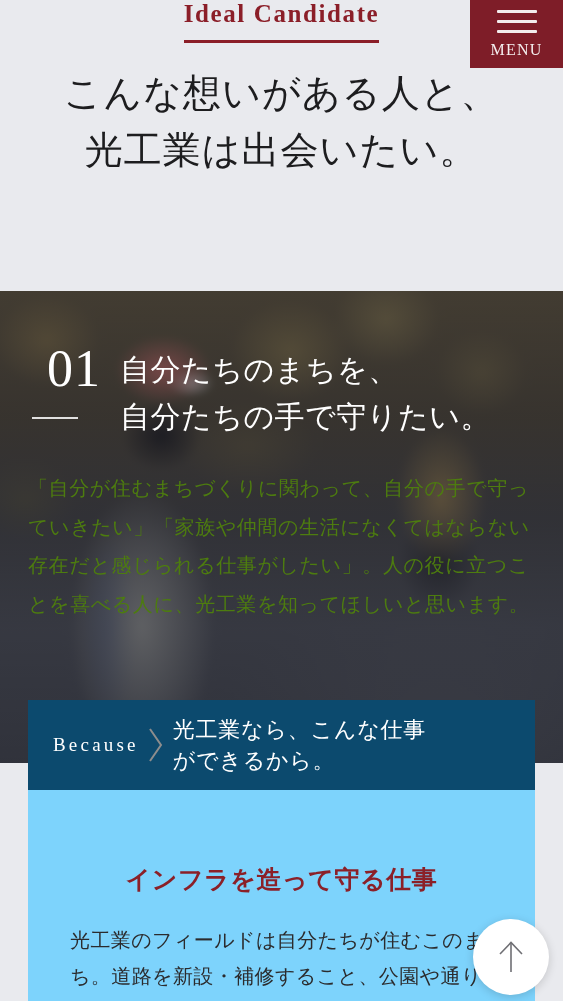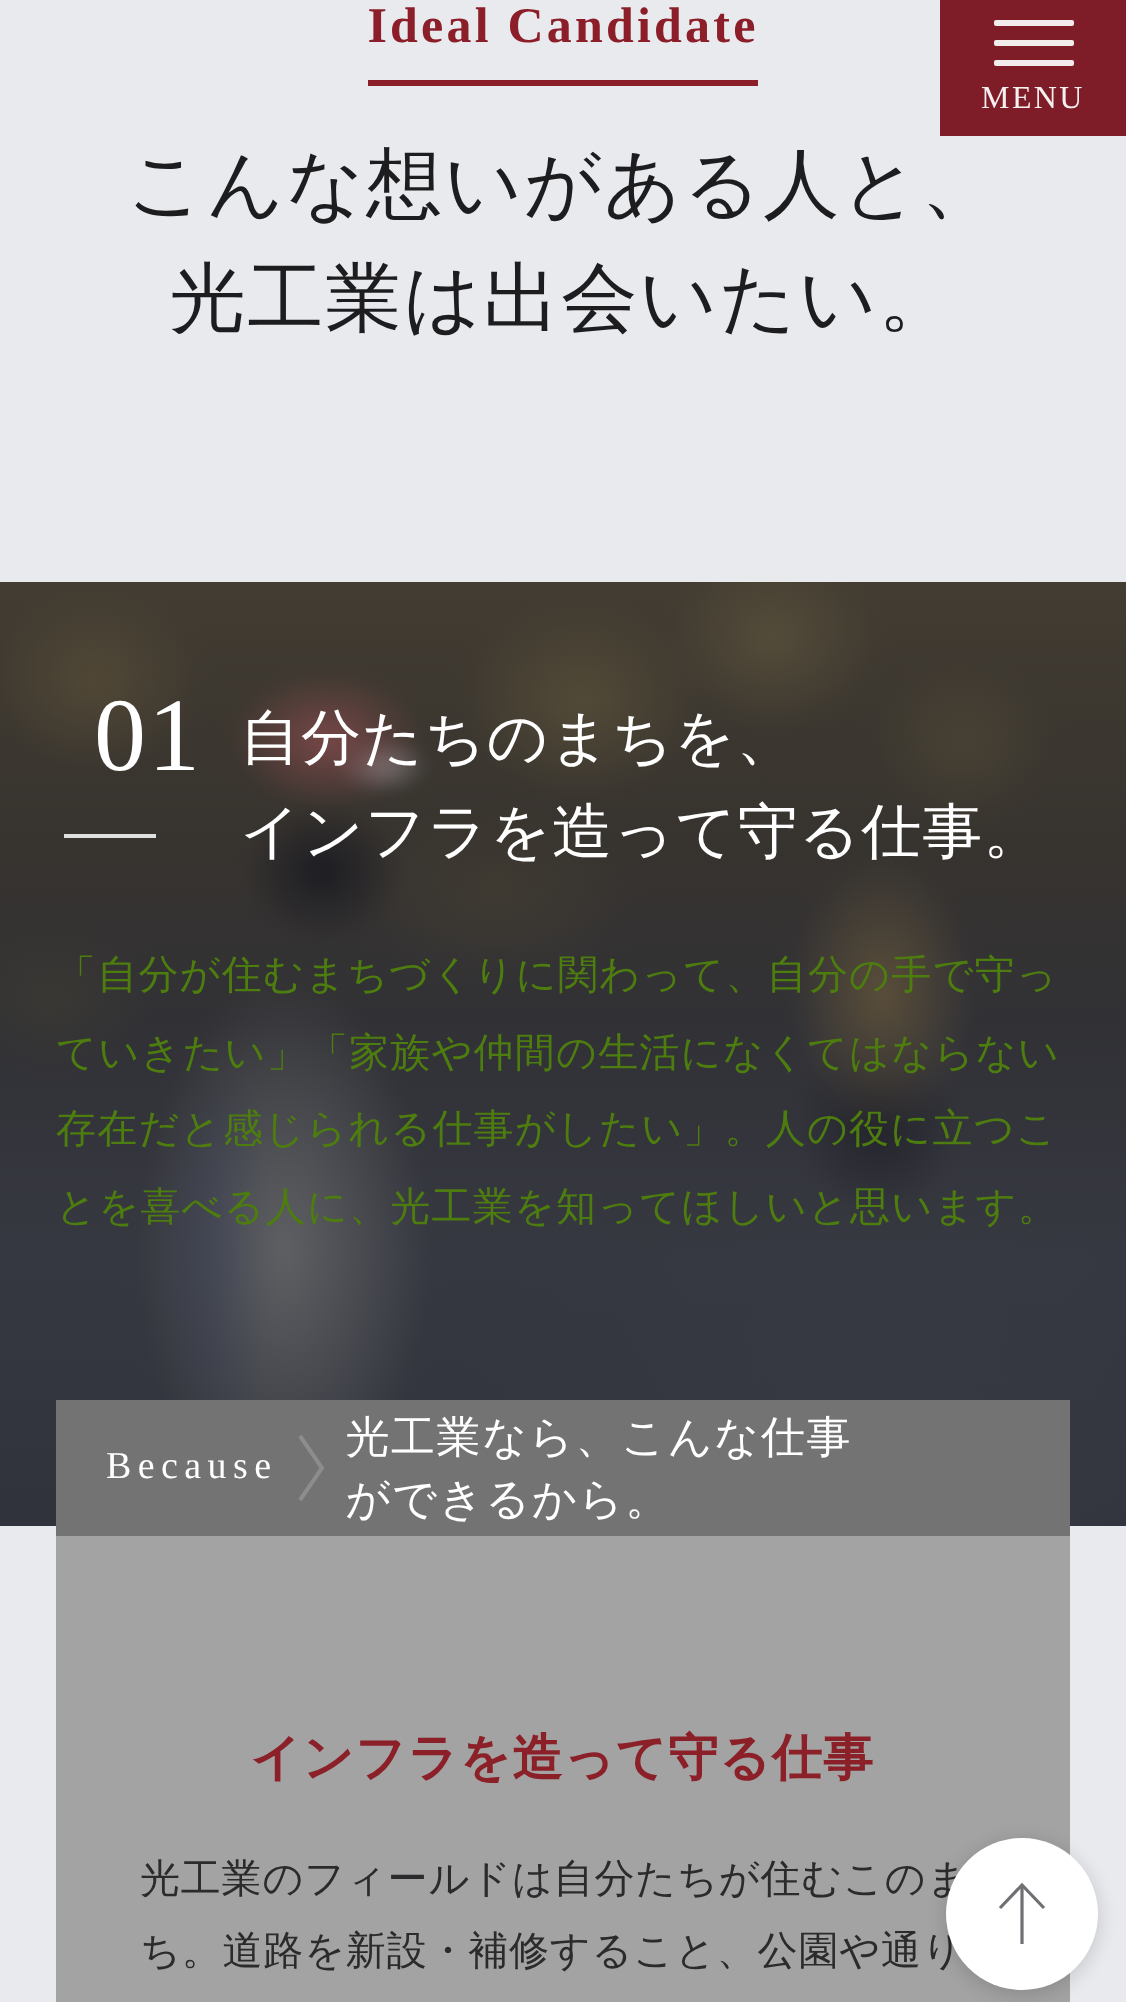--- a/index.html
+++ b/index.html
@@ -181,22 +181,22 @@
     letter-spacing: .6px;
     color: #4d7c0f;
   }
 
   
   .because-band {
     position: absolute;
     left: 28px;
     top: 700px;
     width: 507px;
-    height: 68px;
-    background: #737373;
+    height: 90px;
+    background: #0c4a6e;
     display: flex;
     align-items: center;
     z-index: 20;
   }
   .because-label {
     color: #ffffff;
     font-family: "Liberation Serif", "DejaVu Serif", serif;
     font-size: 19px;
     letter-spacing: 3.2px;
     margin-left: 25px;
@@ -218,21 +218,21 @@
   }
   .because-text span { display: block; }
 
   
   .white-card {
     position: absolute;
     left: 28px;
     top: 763px;
     width: 507px;
     height: 238px;
-    background: #a3a3a3;
+    background: #7dd3fc;
     z-index: 10;
     padding: 100px 42px 0 42px;
   }
   .card-heading {
     text-align: center;
     color: #8b2028;
     font-size: 25px;
     font-weight: bold;
     letter-spacing: .6px;
     line-height: 1.3;
@@ -289,21 +289,21 @@
     <div class="photo-scrim"></div>
 
     <div class="photo-content">
       <div class="num-row">
         <div class="num-col">
           <div class="num">01</div>
           <div class="num-rule"></div>
         </div>
         <div class="num-heading">
           <span>自分たちのまちを、</span>
-          <span>インフラを造って守る仕事。</span>
+          <span>自分たちの手で守りたい。</span>
         </div>
       </div>
 
       <p class="photo-body">「自分が住むまちづくりに関わって、自分の手で守っていきたい」「家族や仲間の生活になくてはならない存在だと感じられる仕事がしたい」。人の役に立つことを喜べる人に、光工業を知ってほしいと思います。</p>
     </div>
   </section>
 
   <section class="white-card">
     <h2 class="card-heading">インフラを造って守る仕事</h2>
     <p class="card-body">光工業のフィールドは自分たちが住むこのまち。道路を新設・補修すること、公園や通りの景観を造ること、堤防や山の斜面工</p>

